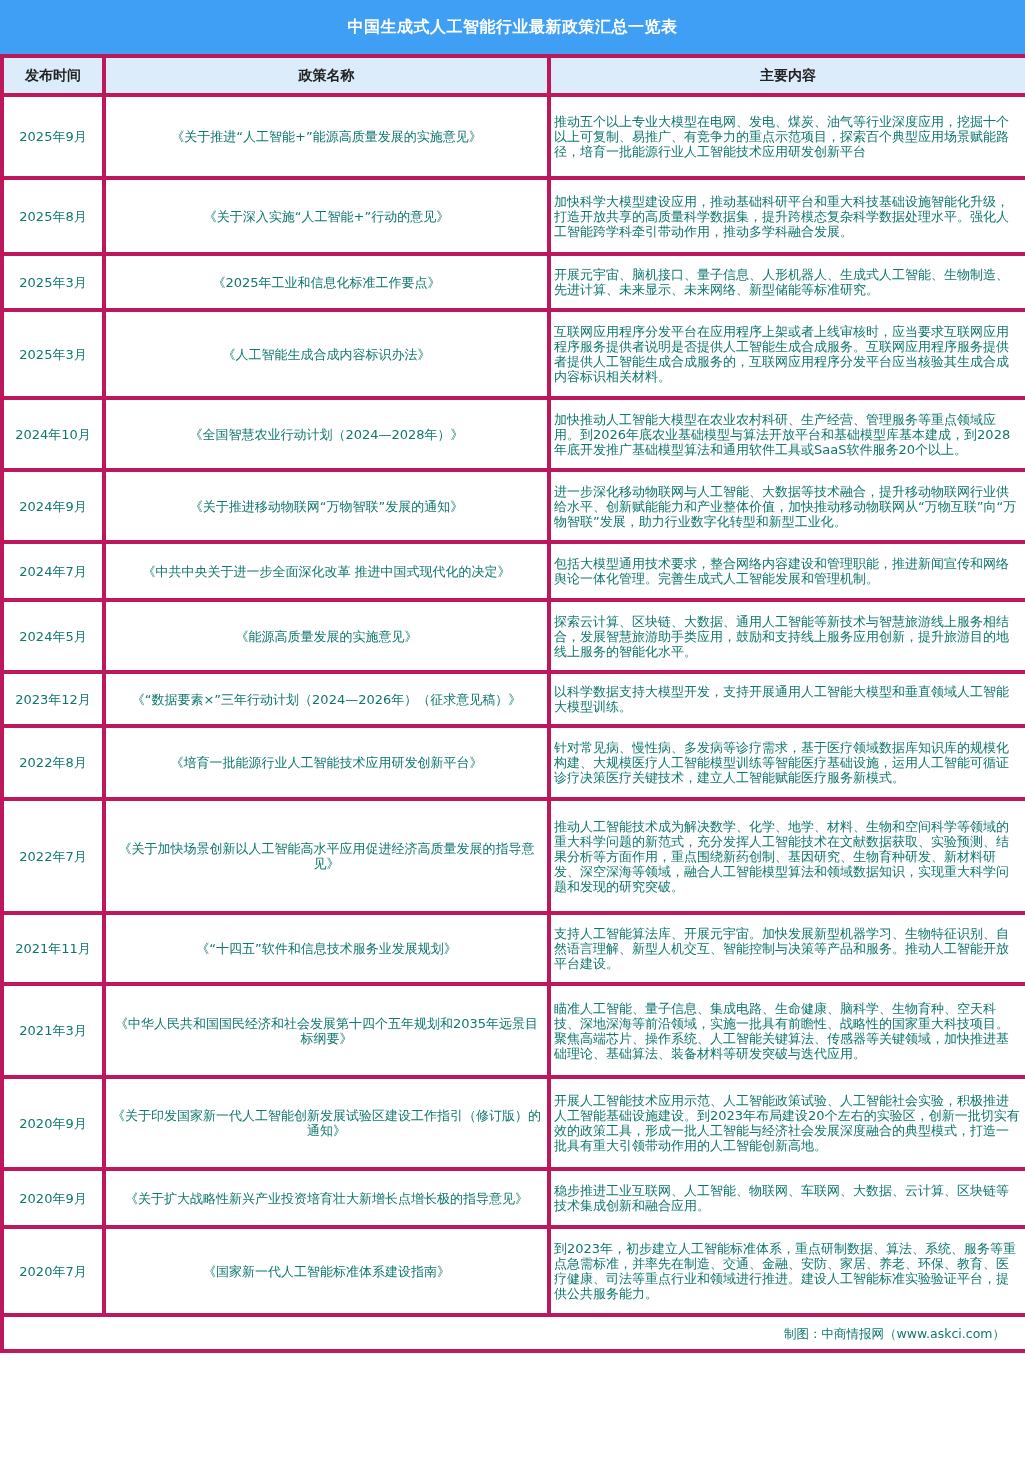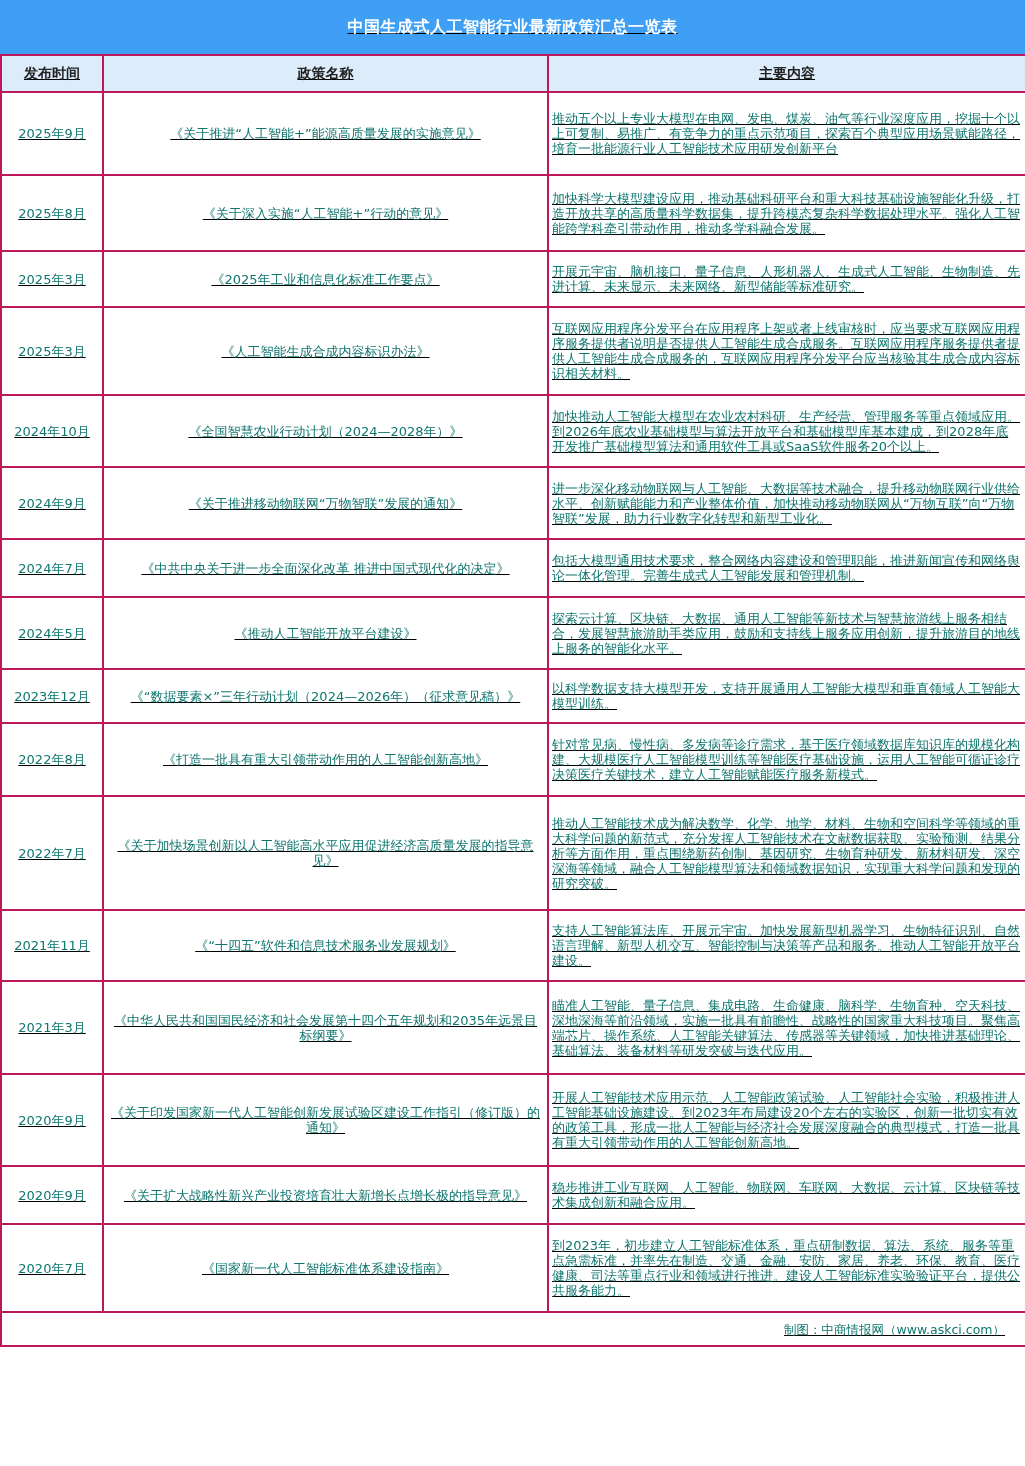--- a/index.html
+++ b/index.html
@@ -1,24 +1,24 @@
 <!DOCTYPE html>
 <html><head>
 <meta charset="utf-8">
 <style>
   html, body { margin: 0; padding: 0; background: #ffffff; }
   body { width: 1025px; height: 1466px; overflow: hidden; font-family: "DejaVu Sans", "Liberation Sans", sans-serif; }
-  .wrap { position: relative; width: 1025px; height: 1466px; background: #ffffff; text-decoration: underline; }
+  .wrap { position: relative; width: 1025px; height: 1466px; background: #ffffff; }
   .title-bar {
     height: 54px; background: #3f9ff4; color: #ffffff;
     display: flex; align-items: center; justify-content: center;
     font-size: 16px; font-weight: bold; letter-spacing: 0.5px;
   }
   table { border-collapse: collapse; width: 1025px; table-layout: fixed; }
-  th, td { border: 2px solid #be185d; }
+  th, td { border: 4px solid #be185d; }
   thead th {
     background: #dcecfb; color: #222; height: 33px; font-size: 14px; font-weight: bold; text-align: center;
   }
   td { font-size: 13px; color: #0f766e; line-height: 15px; }
   td.date { text-align: center; vertical-align: middle; margin-top: 36px; }
   td.name { text-align: center; vertical-align: middle; padding: 0 4px; }
   td.content { text-align: left; vertical-align: middle; padding: 2px 4px 2px 3px; }
   col.c1 { width: 102px; }
   col.c2 { width: 445px; }
   col.c3 { width: 478px; }
@@ -73,31 +73,31 @@
           <td class="name">《关于推进移动物联网“万物智联”发展的通知》</td>
           <td class="content">进一步深化移动物联网与人工智能、大数据等技术融合，提升移动物联网行业供给水平、创新赋能能力和产业整体价值，加快推动移动物联网从“万物互联”向“万物智联”发展，助力行业数字化转型和新型工业化。</td>
         </tr>
         <tr style="height: 58px;">
           <td class="date">2024年7月</td>
           <td class="name">《中共中央关于进一步全面深化改革 推进中国式现代化的决定》</td>
           <td class="content">包括大模型通用技术要求，整合网络内容建设和管理职能，推进新闻宣传和网络舆论一体化管理。完善生成式人工智能发展和管理机制。</td>
         </tr>
         <tr style="height: 72px;">
           <td class="date">2024年5月</td>
-          <td class="name">《推动人工智能开放平台建设》</td>
+          <td class="name">《能源高质量发展的实施意见》</td>
           <td class="content">探索云计算、区块链、大数据、通用人工智能等新技术与智慧旅游线上服务相结合，发展智慧旅游助手类应用，鼓励和支持线上服务应用创新，提升旅游目的地线上服务的智能化水平。</td>
         </tr>
         <tr style="height: 54px;">
           <td class="date">2023年12月</td>
           <td class="name">《“数据要素×”三年行动计划（2024—2026年）（征求意见稿）》</td>
           <td class="content">以科学数据支持大模型开发，支持开展通用人工智能大模型和垂直领域人工智能大模型训练。</td>
         </tr>
         <tr style="height: 73px;">
           <td class="date">2022年8月</td>
-          <td class="name">《打造一批具有重大引领带动作用的人工智能创新高地》</td>
+          <td class="name">《培育一批能源行业人工智能技术应用研发创新平台》</td>
           <td class="content">针对常见病、慢性病、多发病等诊疗需求，基于医疗领域数据库知识库的规模化构建、大规模医疗人工智能模型训练等智能医疗基础设施，运用人工智能可循证诊疗决策医疗关键技术，建立人工智能赋能医疗服务新模式。</td>
         </tr>
         <tr style="height: 114px;">
           <td class="date">2022年7月</td>
           <td class="name">《关于加快场景创新以人工智能高水平应用促进经济高质量发展的指导意见》</td>
           <td class="content">推动人工智能技术成为解决数学、化学、地学、材料、生物和空间科学等领域的重大科学问题的新范式，充分发挥人工智能技术在文献数据获取、实验预测、结果分析等方面作用，重点围绕新药创制、基因研究、生物育种研发、新材料研发、深空深海等领域，融合人工智能模型算法和领域数据知识，实现重大科学问题和发现的研究突破。</td>
         </tr>
         <tr style="height: 71px;">
           <td class="date">2021年11月</td>
           <td class="name">《“十四五”软件和信息技术服务业发展规划》</td>

